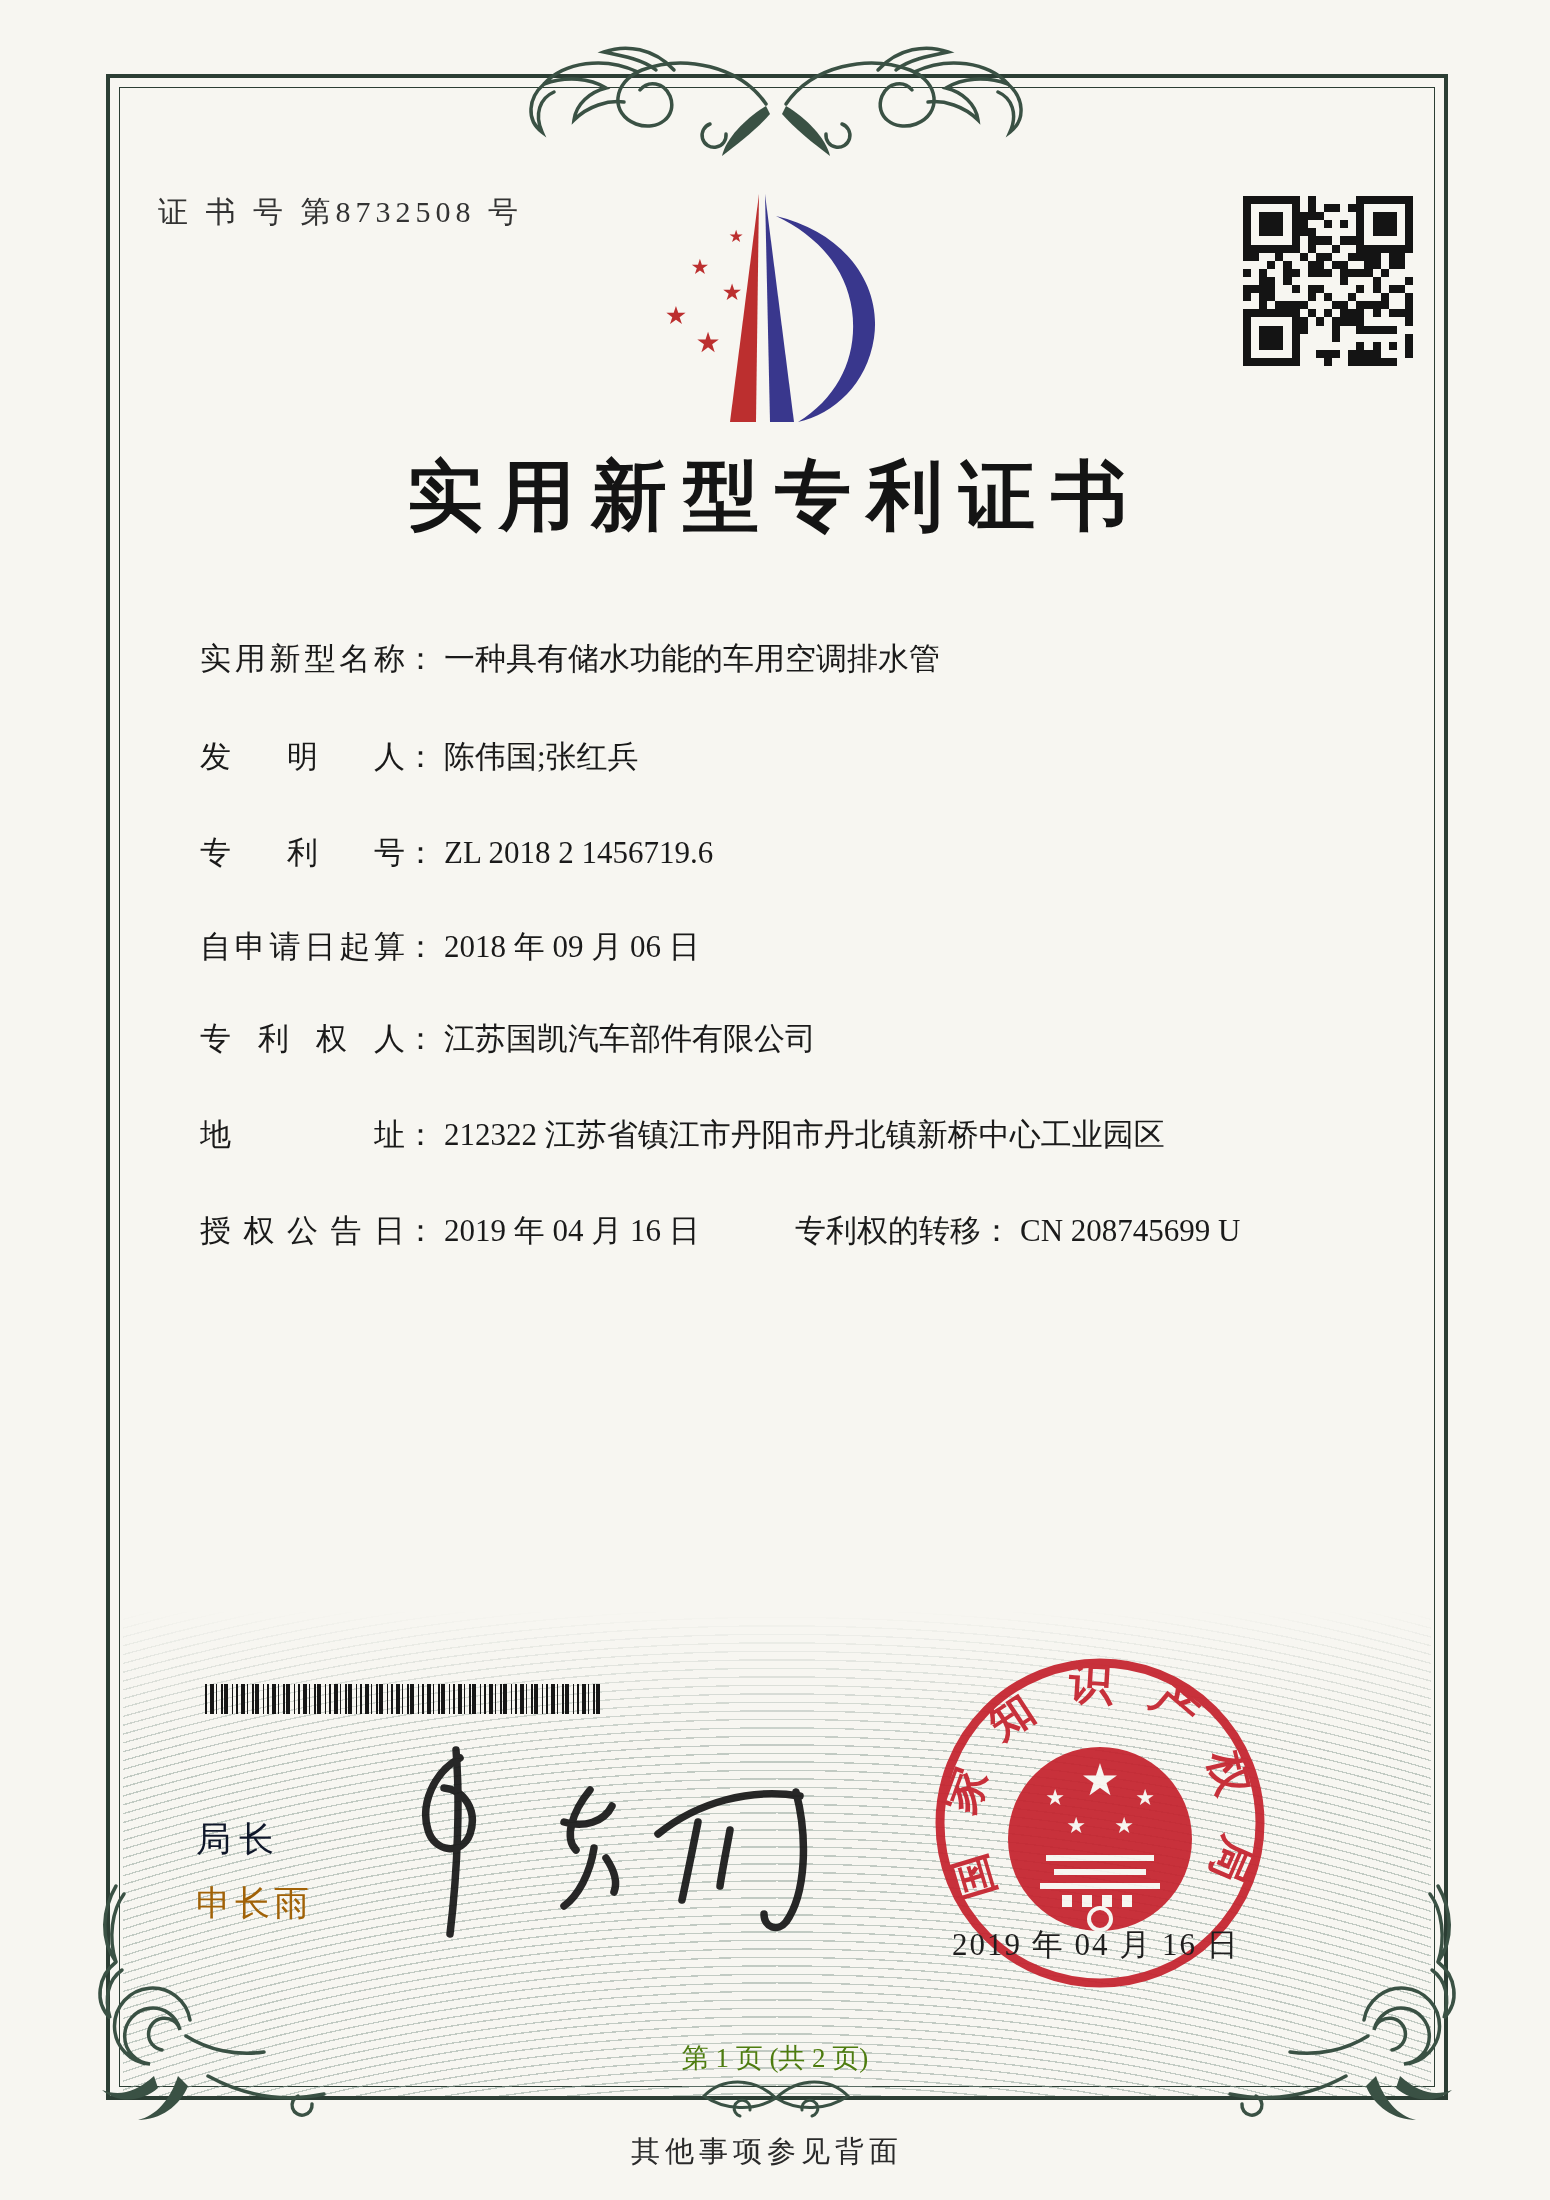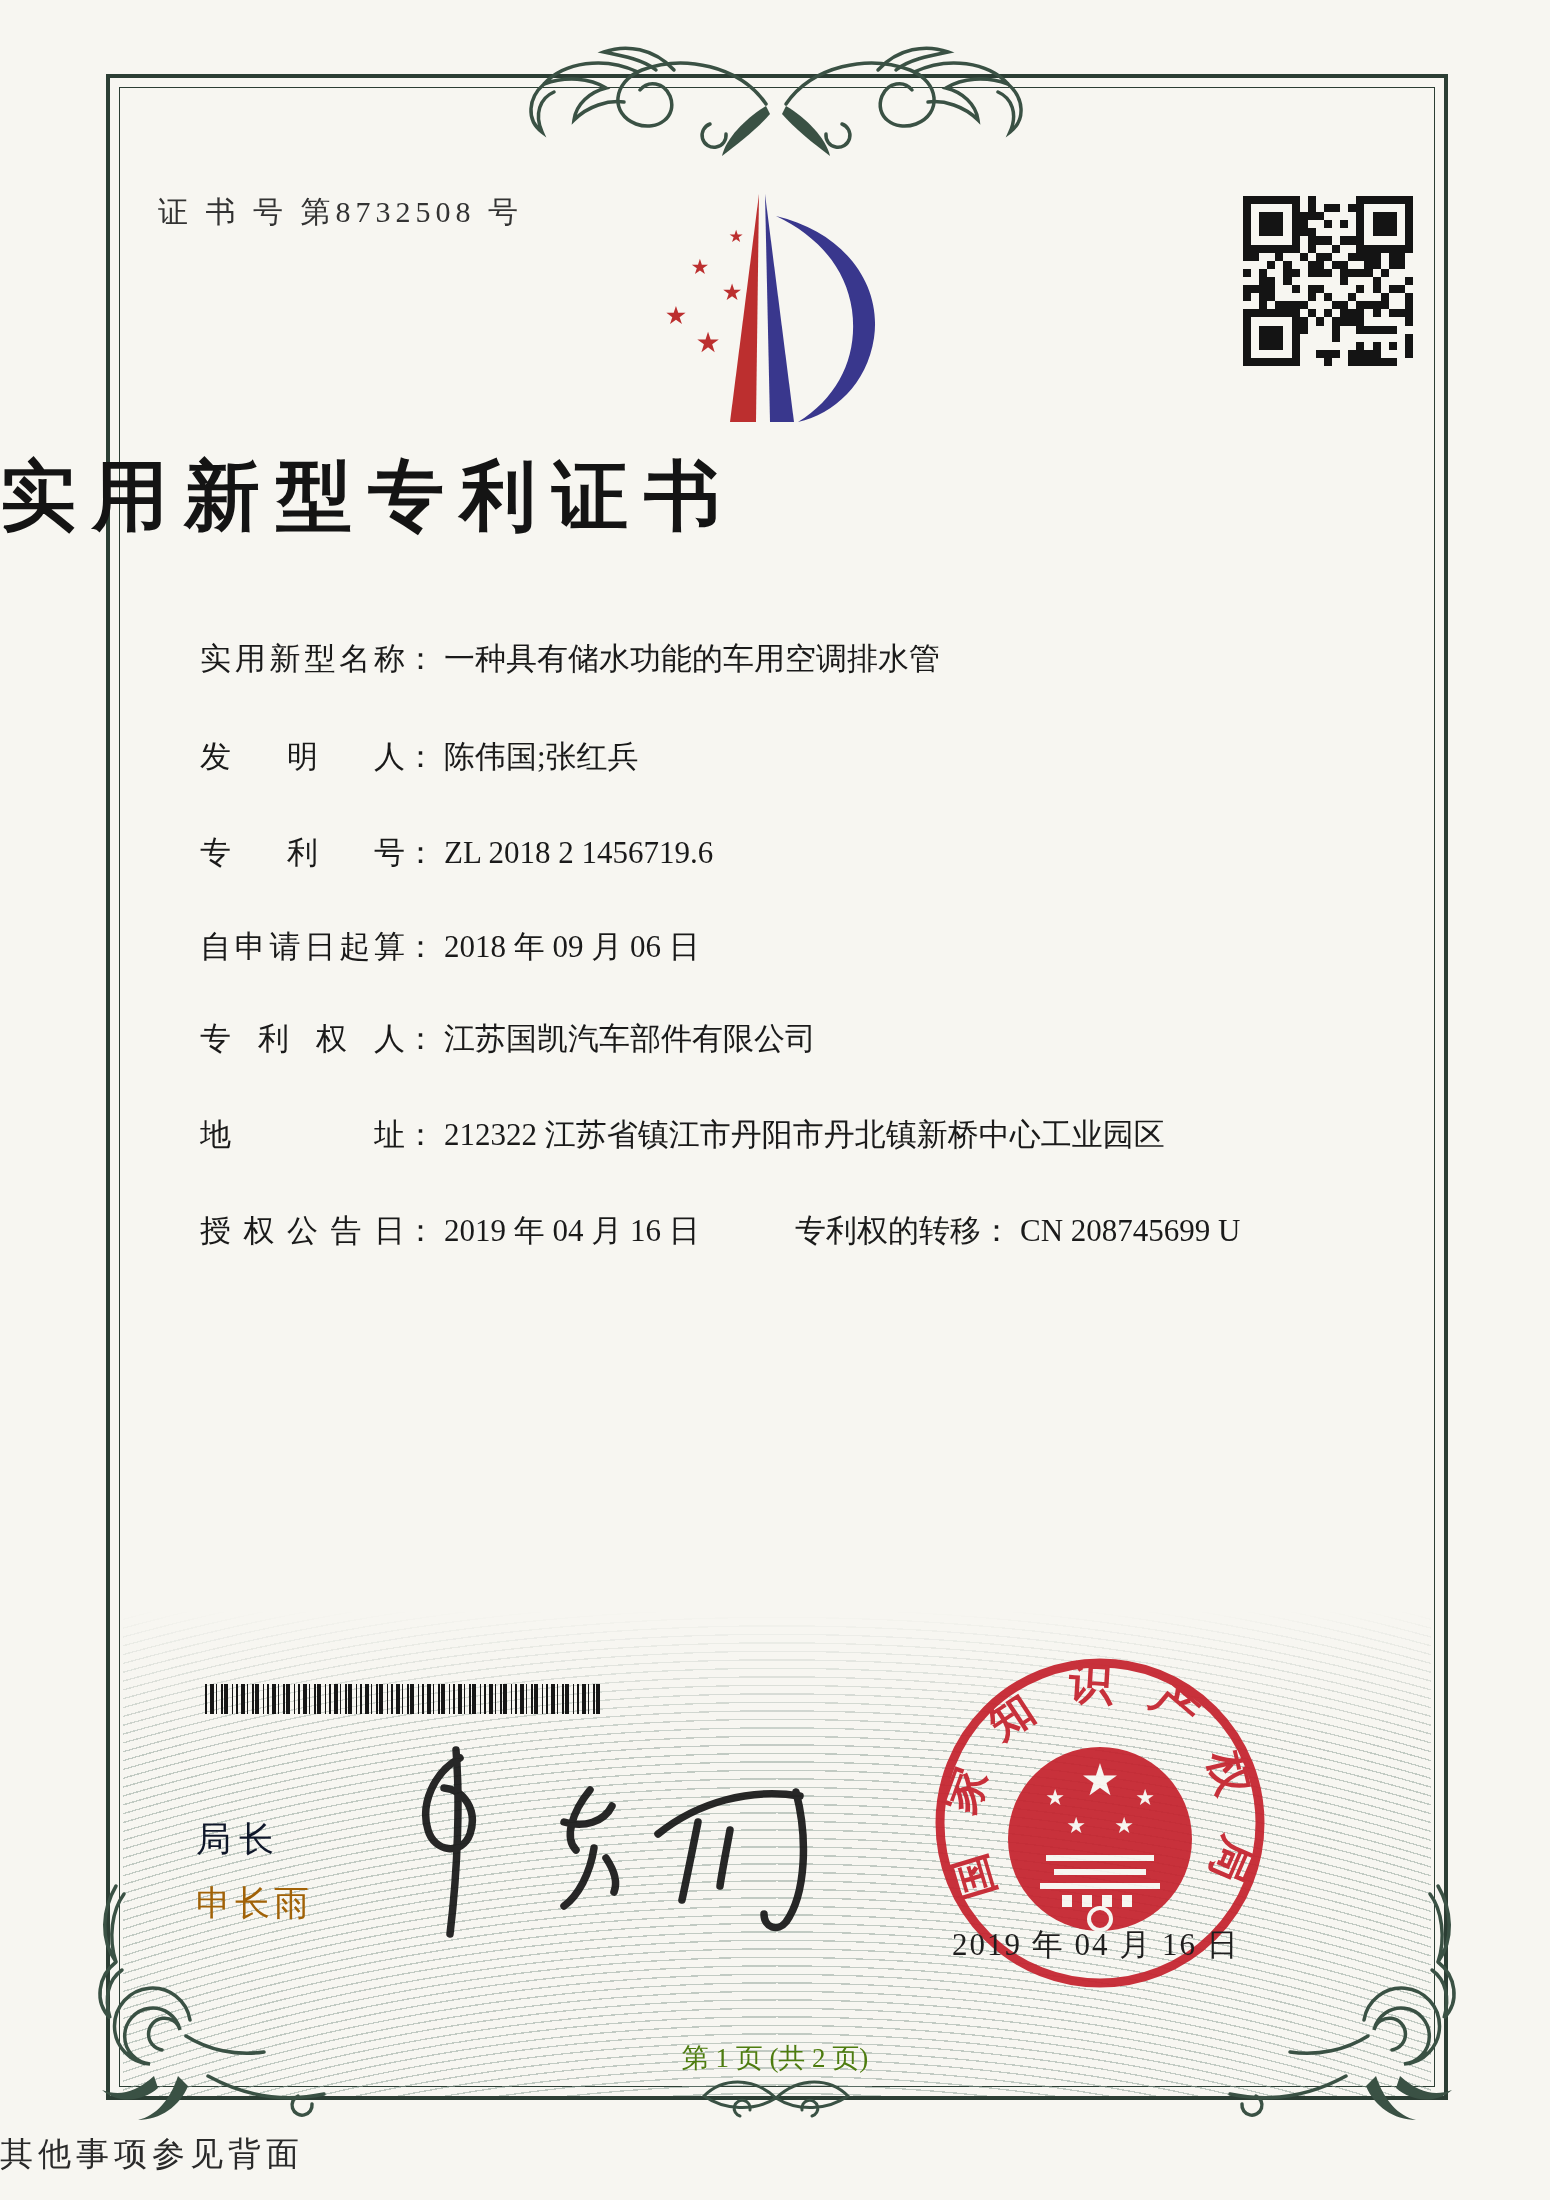--- a/index.html
+++ b/index.html
@@ -15,21 +15,21 @@
   
   #wave-band{
     left:123px;top:1612px;width:1308px;height:484px;
     background:repeating-radial-gradient(circle 2400px at 50% 2420px,
       rgba(139,157,148,0.50) 0 1.3px, rgba(0,0,0,0) 1.3px 8.5px);
     -webkit-mask-image:linear-gradient(180deg,transparent 0,#000 140px);
     mask-image:linear-gradient(180deg,transparent 0,#000 140px);
   }
   
   #cert-no{left:158px;top:192px;font-size:30px;letter-spacing:5px;color:#333;}
-  #title{left:0;right:0;top:446px;font-size:76px;font-weight:700;letter-spacing:16px;color:#141414;}
+  #title{left:0;right:0;top:446px;text-align:center;font-size:76px;font-weight:700;letter-spacing:16px;color:#141414;}
   
   .row{position:absolute;left:200px;font-size:31px;white-space:nowrap;color:#1a1a1a;}
   .flabel{display:inline-block;width:205px;text-align:justify;text-align-last:justify;text-justify:inter-character;vertical-align:bottom;}
   .colon{display:inline-block;}
   .fvalue{margin-left:8px;}
   .pair2{position:absolute;left:595px;top:0;white-space:nowrap;}
   
   #body-text{left:182px;top:1276px;width:1202px;font-size:31.5px;line-height:47px;text-align:justify;color:#181818;}
   #body-text p{margin:0;text-indent:64px;}
   
@@ -43,21 +43,21 @@
       #161616 27px 28px,rgba(0,0,0,0) 28px 31px);}
   
   #signer-title{left:196px;top:1816px;font-size:35px;letter-spacing:8px;color:#0f172a;}
   #signer-name{left:196px;top:1880px;font-size:35px;letter-spacing:4px;color:#a16207;}
   #signature-svg{left:368px;top:1738px;}
   
   #seal{left:930px;top:1653px;}
   #seal-date{left:952px;top:1924px;width:330px;font-size:31px;letter-spacing:2px;color:#1e1e1e;white-space:nowrap;}
   
   #footer-page{left:0;right:0;top:2040px;text-align:center;font-size:27px;color:#4d7c0f;}
-  #back-note{left:0;right:16px;top:2132px;font-size:33px;letter-spacing:5px;color:#2a2a2a;}
+  #back-note{left:0;right:16px;top:2132px;text-align:center;font-size:29px;letter-spacing:5px;color:#2a2a2a;}
   
   .orn{color:#3a5144;}
   svg{display:block;}
 </style>
 </head>
 <body>
 
 <div id="page">
 
   <div class="abs" id="frame-outer"></div>

